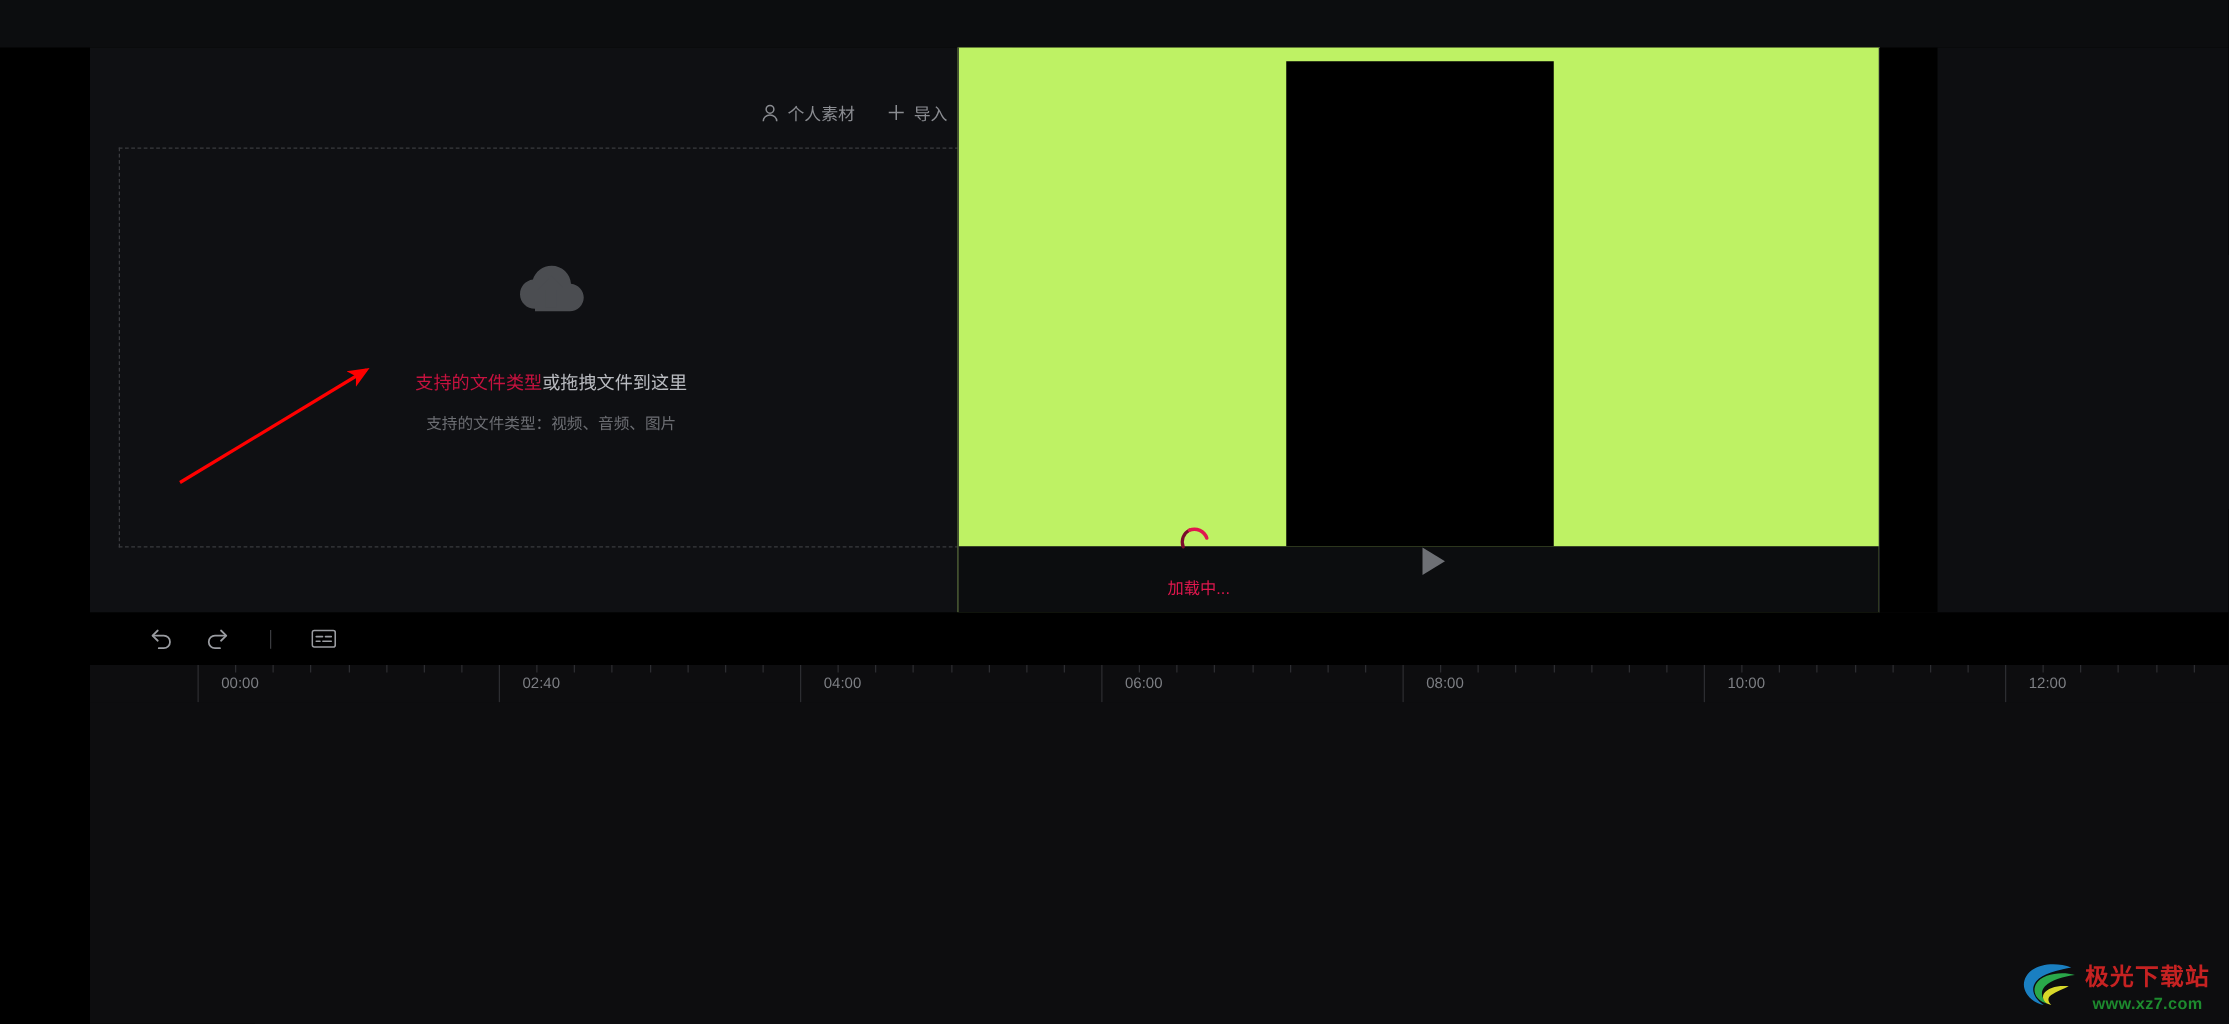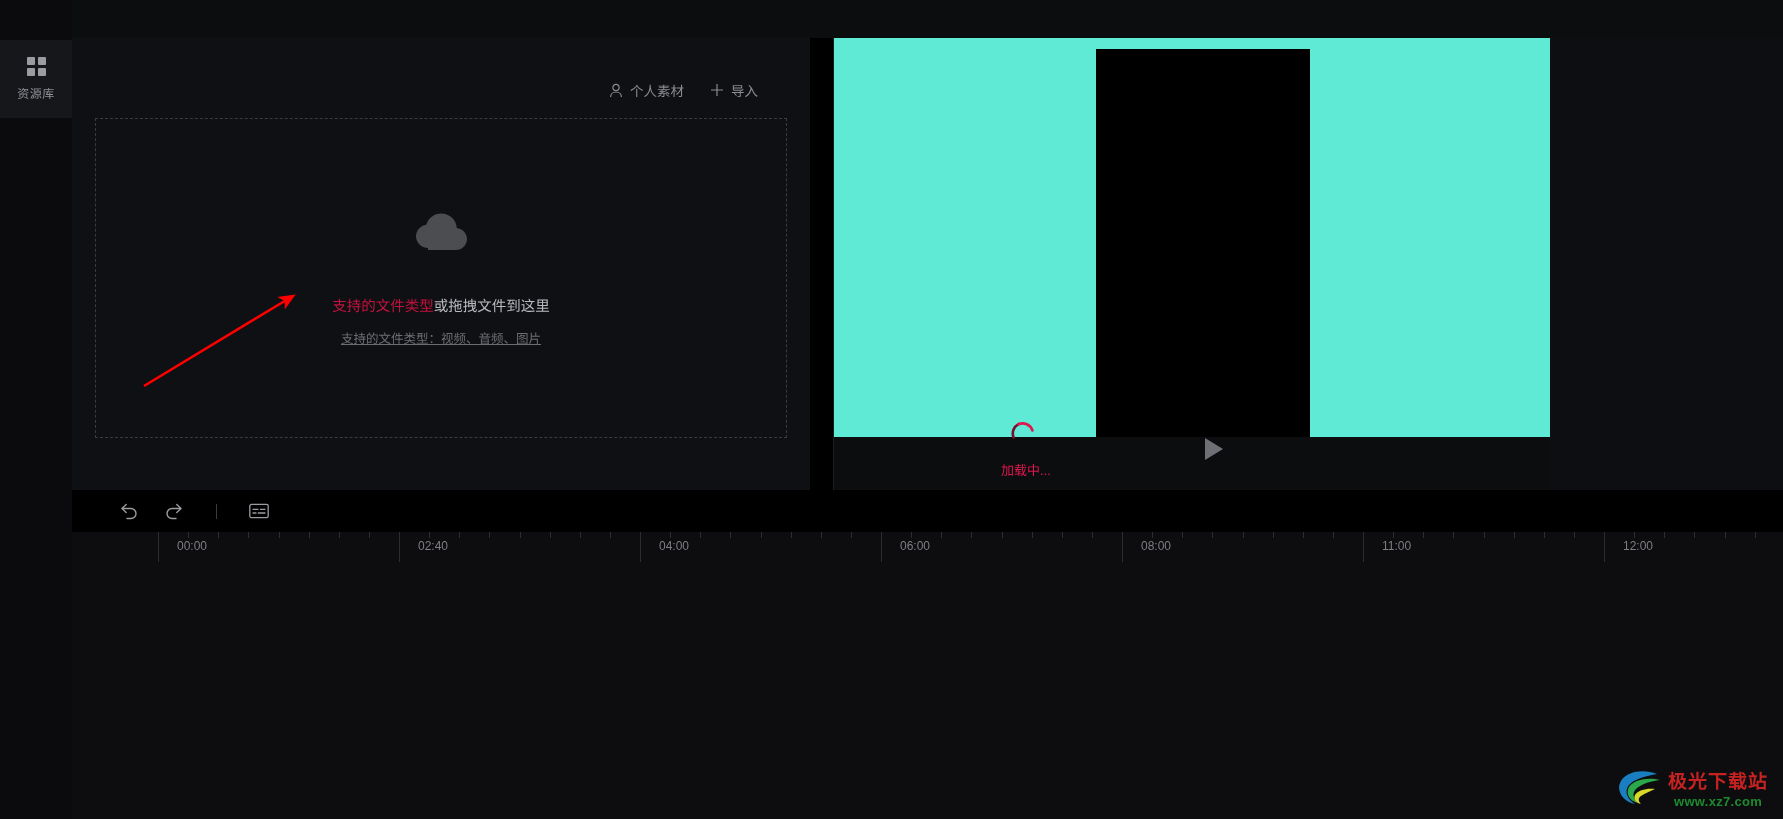--- a/index.html
+++ b/index.html
@@ -98,28 +98,28 @@
     border: 1px dashed #3a3b3f;
     display: flex;
     flex-direction: column;
     align-items: center;
     justify-content: center;
     cursor: pointer;
   }
   .cloud { margin-bottom: 38px; }
   .dz-main { font-size: 14.5px; color: #b9bbc0; white-space: nowrap; }
   .dz-main .hl { color: #c5123f; }
-  .dz-sub { margin-top: 13px; font-size: 12.5px; color: #6c6e73; white-space: nowrap; text-decoration: underline; }
+  .dz-sub { margin-top: 13px; font-size: 12.5px; color: #6c6e73; white-space: nowrap; }
 
   
   .preview {
     position: absolute;
-    left: 833px; top: 38px;
+    left: 766px; top: 38px;
     width: 738px; height: 452px;
-    background: #5eead4;
+    background: #bef264;
     border-left: 1px solid #1d1e22;
     border-right: 1px solid #1d1e22;
   }
   .video-stage {
     position: absolute;
     left: 262px; top: 11px;
     width: 214px; height: 388px;
     background: #000000;
   }
   .preview-bar {
@@ -250,31 +250,20 @@
     margin-top: 4px; letter-spacing: .3px;
   }
 </style>
 </head>
 <body>
 
 <div id="app">
 
   <div class="top-strip"></div>
 
-  <div class="rail">
-    <div class="rail-item">
-      <span class="rail-glyph">
-        <i></i>
-          <i></i>
-          <i></i>
-          <i></i>
-      </span>
-      <span class="rail-label">资源库</span>
-    </div>
-  </div>
 
   <div class="media-panel">
 
 
     <div class="panel-actions">
       <div class="act">
         <span class="ico">
           <svg width="14" height="15" viewBox="0 0 14 15">
             <circle cx="7" cy="4.4" r="3.1" fill="none" stroke="#8a8c91" stroke-width="1.2"></circle>
             <path d="M1.6 14c0-3 2.4-5 5.4-5s5.4 2 5.4 5" fill="none" stroke="#8a8c91" stroke-width="1.2"></path>
@@ -403,21 +392,21 @@
           <div class="tick-minor" style="left: 30px;"></div>
           <div class="tick-minor" style="left: 60px;"></div>
           <div class="tick-minor" style="left: 90px;"></div>
           <div class="tick-minor" style="left: 121px;"></div>
           <div class="tick-minor" style="left: 151px;"></div>
           <div class="tick-minor" style="left: 181px;"></div>
           <div class="tick-minor" style="left: 211px;"></div>
         </div>
         <div class="tickgroup" style="left: 1291px;">
           <div class="tick-major"></div>
-          <div class="tick-label">11:00</div>
+          <div class="tick-label">10:00</div>
           <div class="tick-minor" style="left: 30px;"></div>
           <div class="tick-minor" style="left: 60px;"></div>
           <div class="tick-minor" style="left: 90px;"></div>
           <div class="tick-minor" style="left: 121px;"></div>
           <div class="tick-minor" style="left: 151px;"></div>
           <div class="tick-minor" style="left: 181px;"></div>
           <div class="tick-minor" style="left: 211px;"></div>
         </div>
         <div class="tickgroup" style="left: 1532px;">
           <div class="tick-major"></div>

